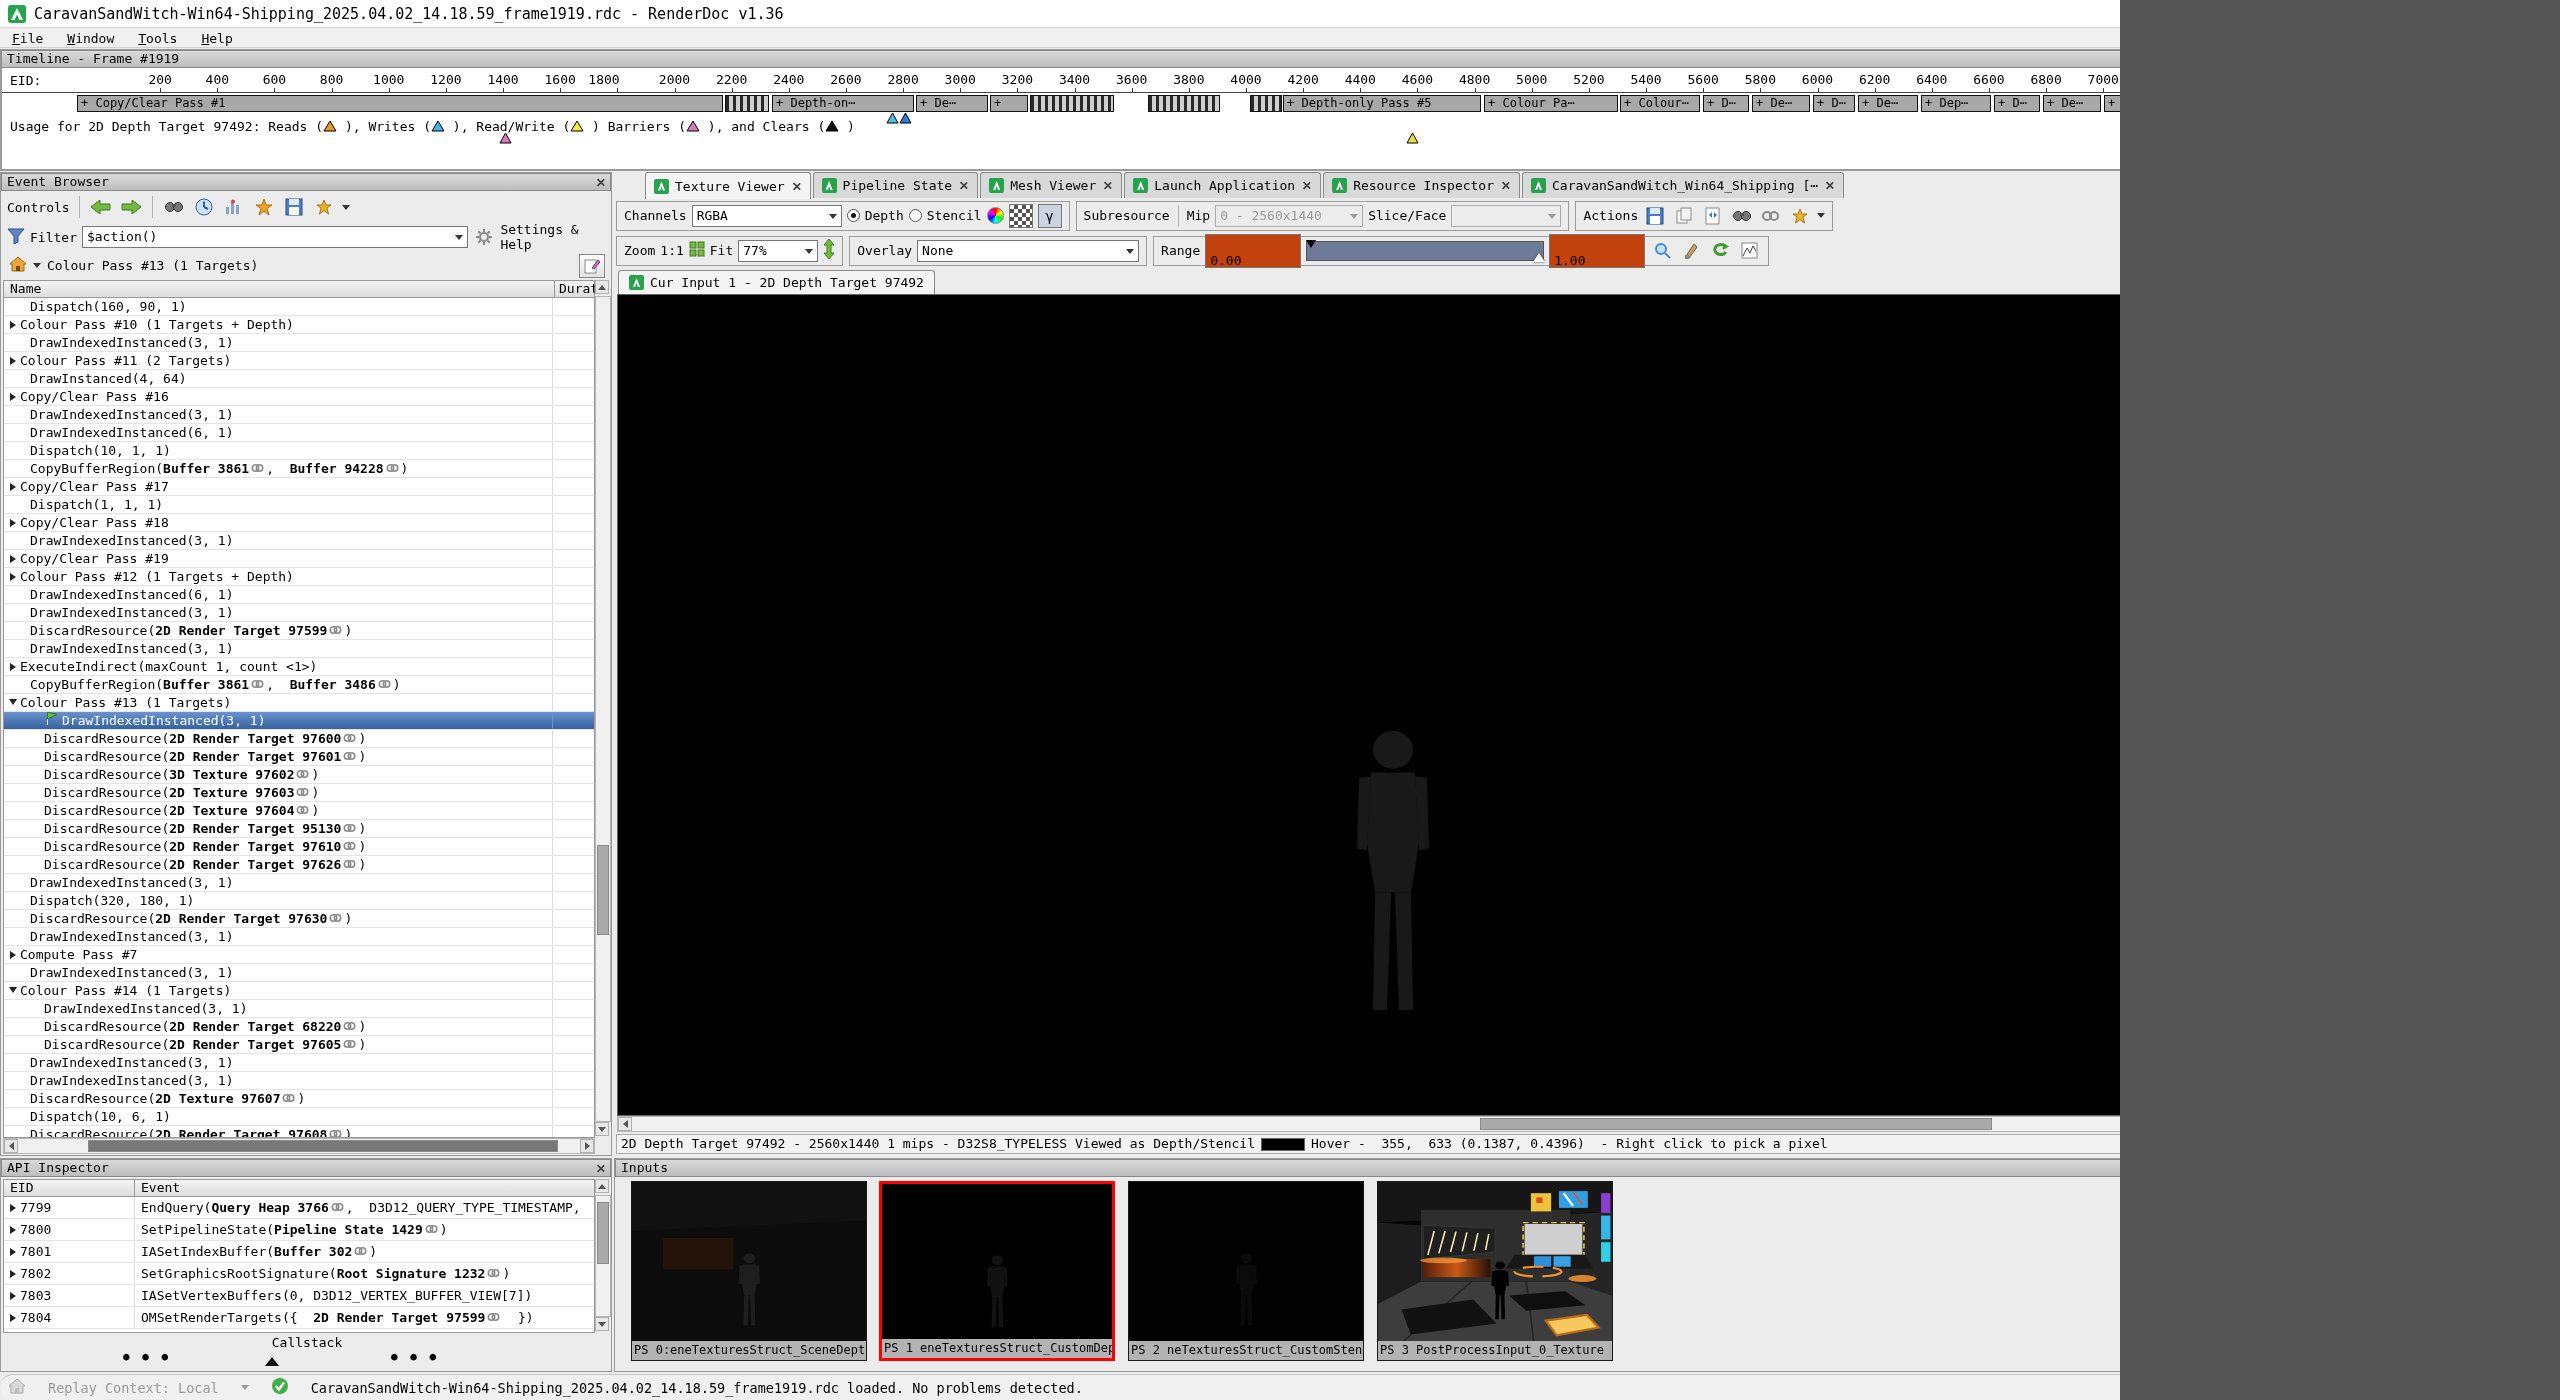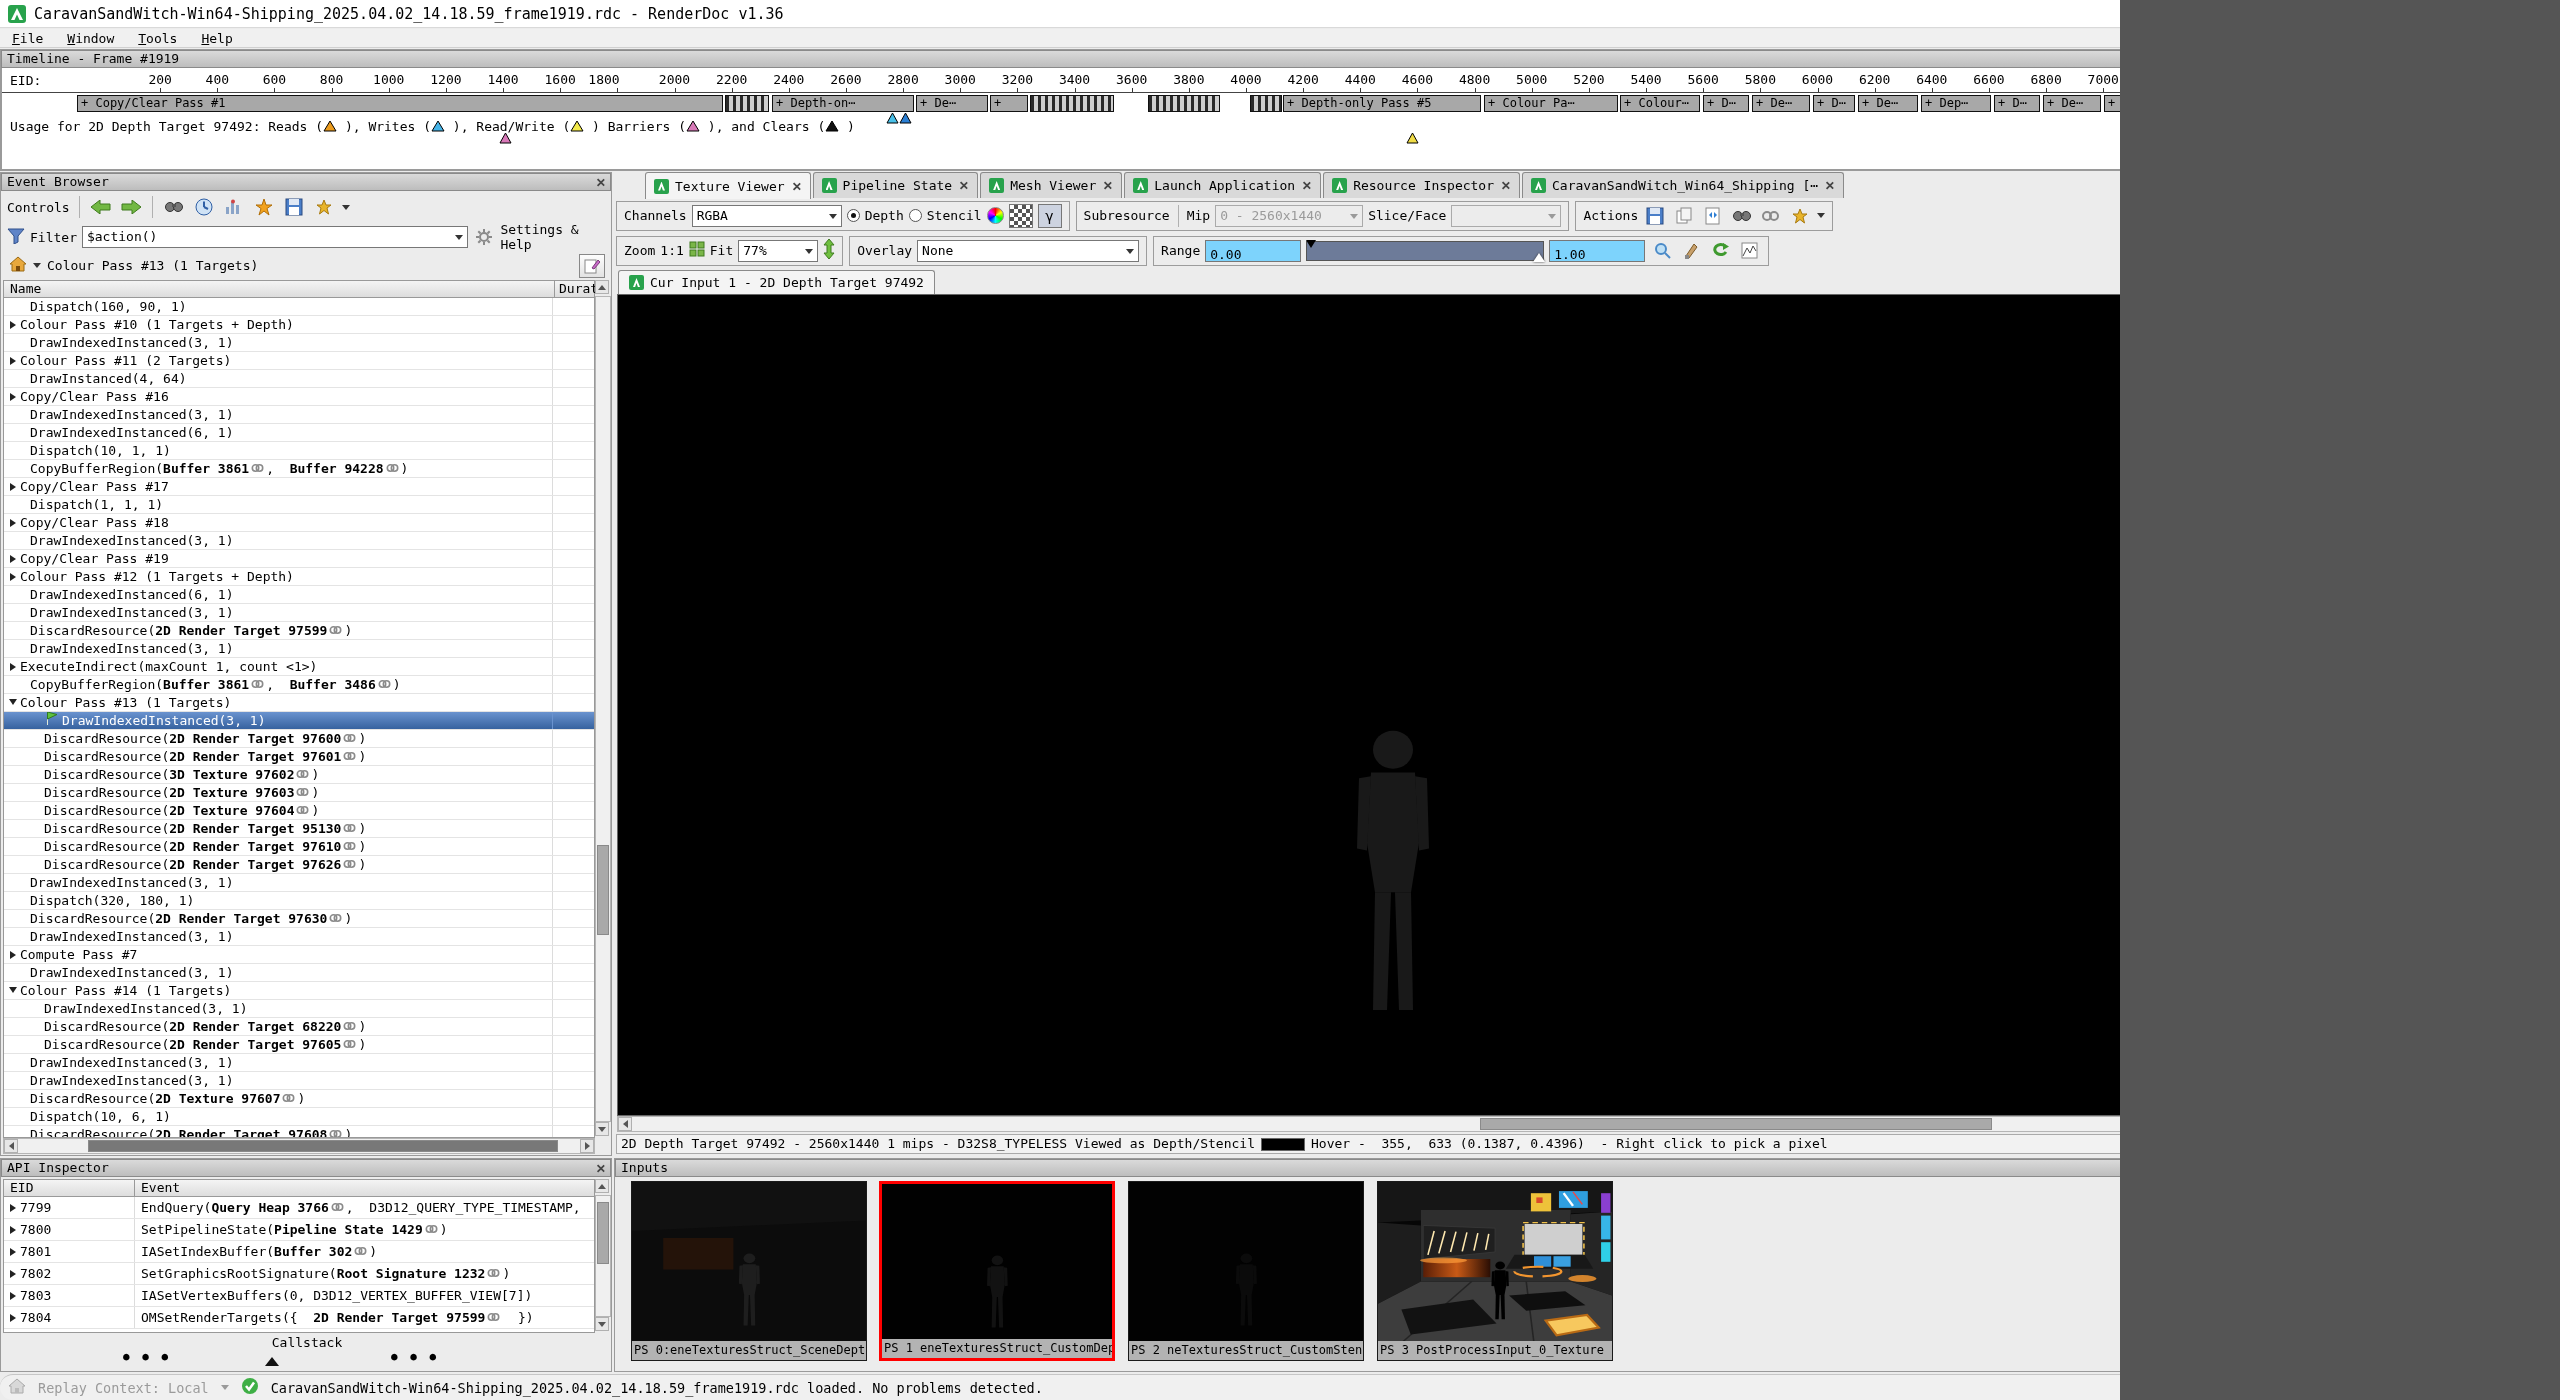--- a/index.html
+++ b/index.html
@@ -100,21 +100,21 @@
   .gicon { width:15px; height:15px; background:#28a24c; border-radius:2px; position:relative; display:inline-block; }
   .gicon::after { content:""; position:absolute; left:4px; top:3px; width:7px; height:9px; background:#fff; clip-path:polygon(50% 0,100% 100%,70% 100%,50% 55%,30% 100%,0 100%); }
   #tv-toolbar1, #tv-toolbar2 { position:absolute; left:2px; width:1624px; height:33px; display:flex; align-items:center; }
   #tv-toolbar1 { top:27px; } #tv-toolbar2 { top:62px; }
   .tgroup { height:30px; border:1px solid #9c9c9c; background:#ececec; display:flex; align-items:center; gap:5px; padding:0 7px; margin-right:6px; }
   .radio { width:13px; height:13px; border:1px solid #555; border-radius:50%; position:relative; background:#fff; }
   .radio.on::after { content:""; position:absolute; left:3px; top:3px; width:5px; height:5px; border-radius:50%; background:#111; }
   .colorwheel { width:17px; height:17px; border-radius:50%; background:conic-gradient(#f00,#ff0,#0f0,#0ff,#00f,#f0f,#f00); border:1px solid #888; }
   .checkerbtn { width:24px; height:24px; border:1px solid #777; background:repeating-conic-gradient(#555 0 25%,#fff 0 50%) 0 0/8px 8px; }
   .gammabtn { width:24px; height:24px; border:1px solid #777; background:#cdd3e0; text-align:center; line-height:22px; font-size:14px; }
-  .inputbox { background:#7dd3fc; border:1px solid #777; height:22px; font-size:13px; line-height:20px; padding:4px 4px; }
+  .inputbox { background:#c2410c; border:1px solid #777; height:22px; font-size:13px; line-height:20px; padding:16px 4px; }
   .rangeslider { position:relative; height:20px; background:#6d7b99; border:1px solid #555; }
   .range-lmark { position:absolute; left:-1px; top:-2px; border-left:5px solid transparent; border-right:5px solid transparent; border-top:8px solid #000; }
   .range-rmark { position:absolute; right:-2px; bottom:-2px; width:0; height:0; border-left:6px solid transparent; border-right:6px solid transparent; border-bottom:9px solid #fff; filter:drop-shadow(0 0 1px #333); }
   #tv-subtab { position:absolute; left:4px; top:98px; height:24px; padding:0 10px; background:#f4f4f4; border:1px solid #8a8a8a; border-bottom:none; display:flex; align-items:center; gap:6px; font-size:13px; border-radius:3px 3px 0 0; }
   #tv-display { position:absolute; left:3px; top:122px; width:1607px; height:822px; background:#000; border:1px solid #666; overflow:hidden; }
   #tv-vscroll { position:absolute; left:1610px; top:122px; width:16px; height:822px; }
   #tv-hscroll { position:absolute; left:3px; top:944px; width:1607px; height:16px; }
   #tv-statusline { position:absolute; left:2px; top:962px; width:1624px; height:20px; background:#f2f2f2; border:1px solid #aaa; font-size:13px; line-height:18px; display:flex; align-items:center; white-space:pre; padding-left:4px; }
   .swatch { display:inline-block; width:44px; height:13px; background:#000; border:1px solid #666; margin:0 6px; }
   
@@ -126,21 +126,21 @@
   
   #outputs-panel { left:2244px; top:270px; width:314px; height:962px; background:#f2f2f2; }
   #out-thumb { position:absolute; left:5px; top:21px; width:302px; height:234px; background:#000; border:2px solid #c9c9c9; outline:1px solid #666; }
   #out-thumb svg.art { position:absolute; left:2px; top:12px; width:294px; height:172px; }
   #out-label { position:absolute; left:0; right:0; bottom:0; height:19px; background:#b3b3b3; font-size:12.5px; line-height:18px; display:flex; }
   #out-label .l { padding-left:3px; } #out-label .c { flex:1; text-align:center; }
   #pixel-context { left:2244px; top:1233px; width:314px; height:139px;font-weight:bold; }
   #pc-board { position:absolute; left:1px; top:19px; width:311px; height:96px; background:repeating-conic-gradient(#9a9a9a 0 25%,#e6e6e6 0 50%) 0 0/126px 126px; }
   .pc-btn { position:absolute; height:24px; background:linear-gradient(#fefefe,#dcdcdc); border:1px solid #777; box-shadow:1px 1px 0 #999; font-size:13px; display:flex; align-items:center; gap:4px; padding:0 8px; }
   
-  #statusbar { position:absolute; left:0; top:1374px; width:2560px; height:26px; background:#f0f0f0; border-top:1px solid #c6c6c6; display:flex; align-items:center; gap:12px; padding-left:8px; font-size:13.5px;border-radius:13px; }
+  #statusbar { position:absolute; left:0; top:1374px; width:2560px; height:26px; background:#f0f0f0; border-top:1px solid #c6c6c6; display:flex; align-items:center; gap:22px; padding-left:8px; font-size:13.5px;border-radius:13px; }
   .gray { color:#9a9a9a; }
   .hidden-defs { position:absolute; width:0; height:0; overflow:hidden; }
 </style>
 </head>
 <body>
 
 <div id="app">
 
   <div id="titlebar">
     <span class="rd-logo">

